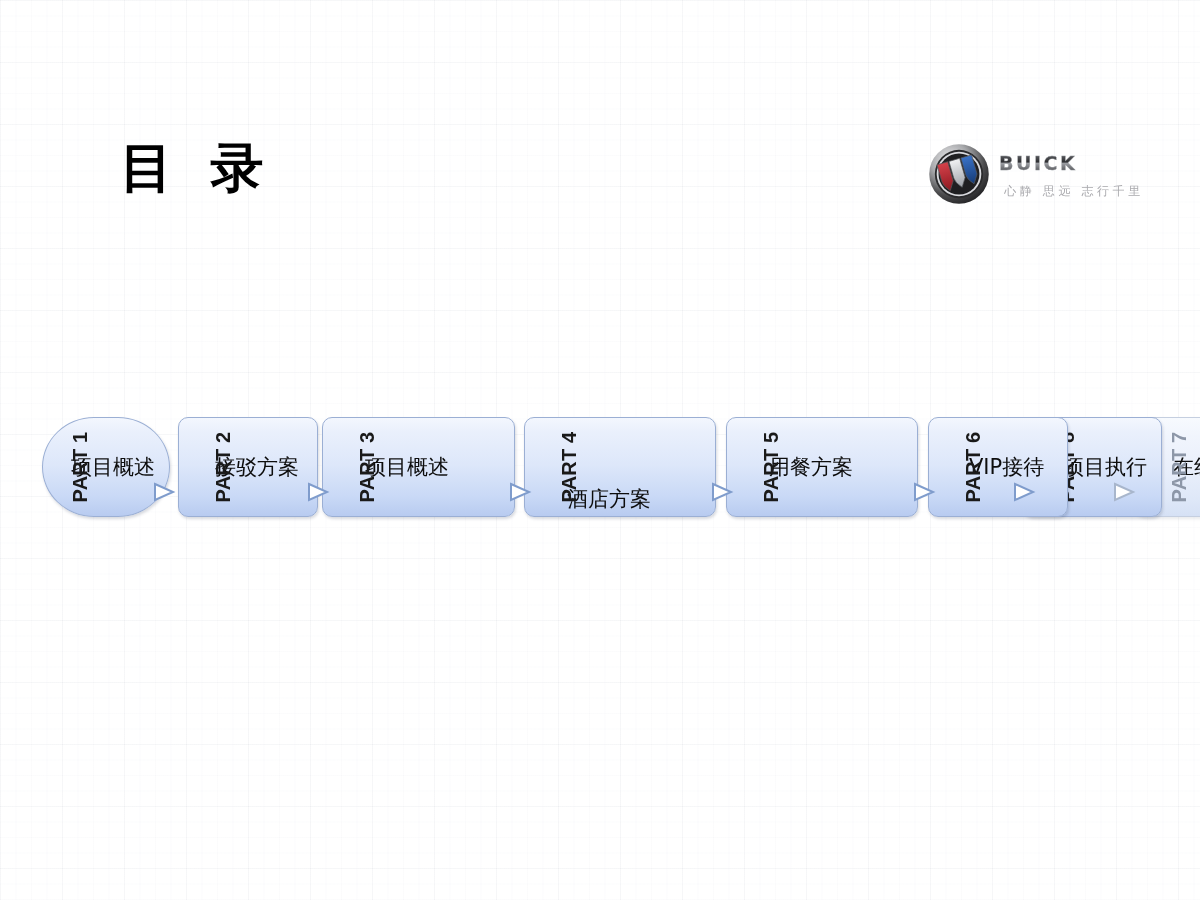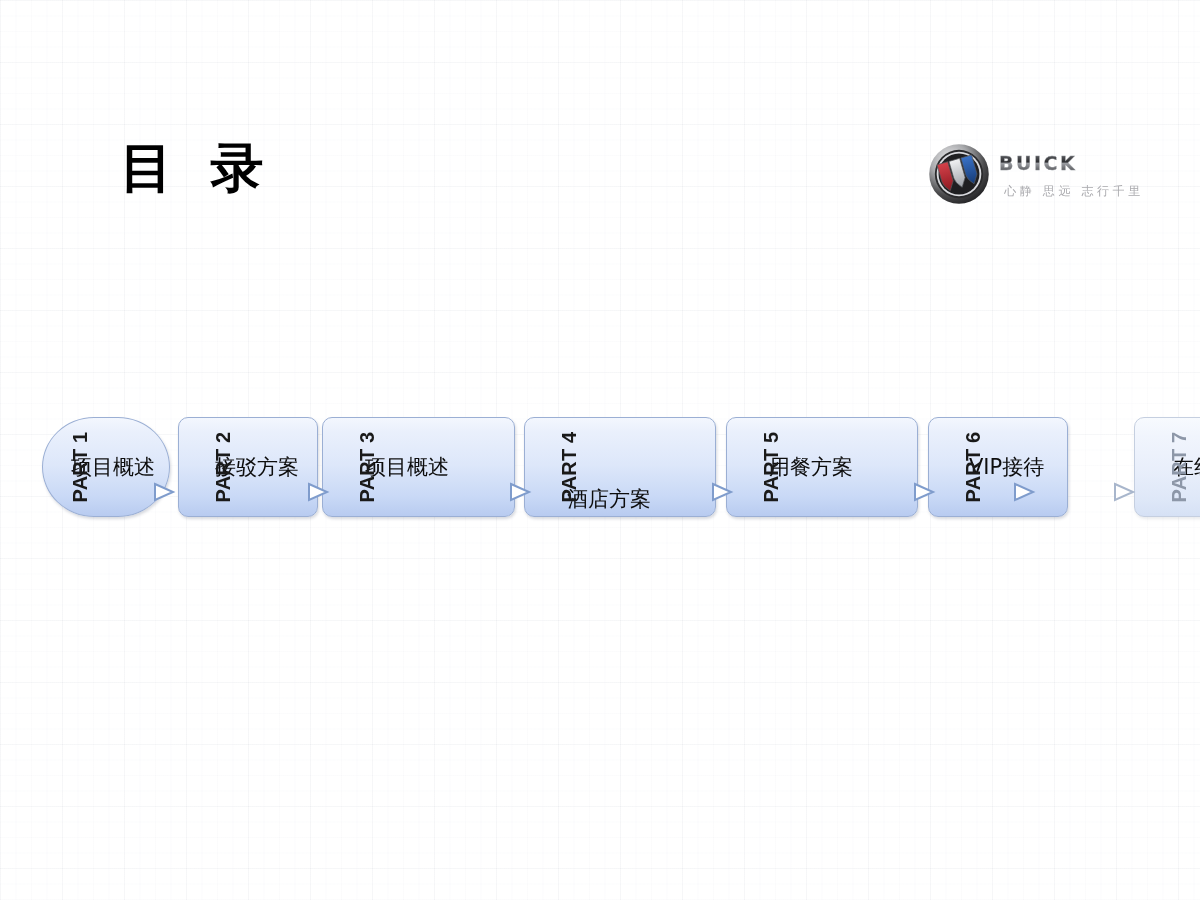--- a/index.html
+++ b/index.html
@@ -224,20 +224,24 @@
     <div class="chev rounded" style="left:928px; width:140px; z-index:3;">
       <span class="part-tag">PART 6</span>
       <span class="chev-label" style="left:40px;">VIP接待</span>
     </div>
 
     <div class="chev rounded faded" style="left:1134px; width:120px; z-index:1;">
       <span class="part-tag">PART 7</span>
       <span class="chev-label" style="left:38px;">在线</span>
     </div>
 
+    <div class="chev rounded" style="left:1022px; width:140px; z-index:2;">
+      <span class="part-tag">PART 8</span>
+      <span class="chev-label" style="left:40px;">项目执行</span>
+    </div>
 
     <svg class="arrow-marker" style="left:152px; z-index:9;" viewBox="0 0 24 22">
       <path d="M3 3 L21 11 L3 19 Z" fill="#ffffff" stroke="#7f9ccc" stroke-width="2"></path>
     </svg>
     <svg class="arrow-marker" style="left:306px; z-index:9;" viewBox="0 0 24 22">
       <path d="M3 3 L21 11 L3 19 Z" fill="#ffffff" stroke="#7f9ccc" stroke-width="2"></path>
     </svg>
     <svg class="arrow-marker" style="left:508px; z-index:9;" viewBox="0 0 24 22">
       <path d="M3 3 L21 11 L3 19 Z" fill="#ffffff" stroke="#7f9ccc" stroke-width="2"></path>
     </svg>

